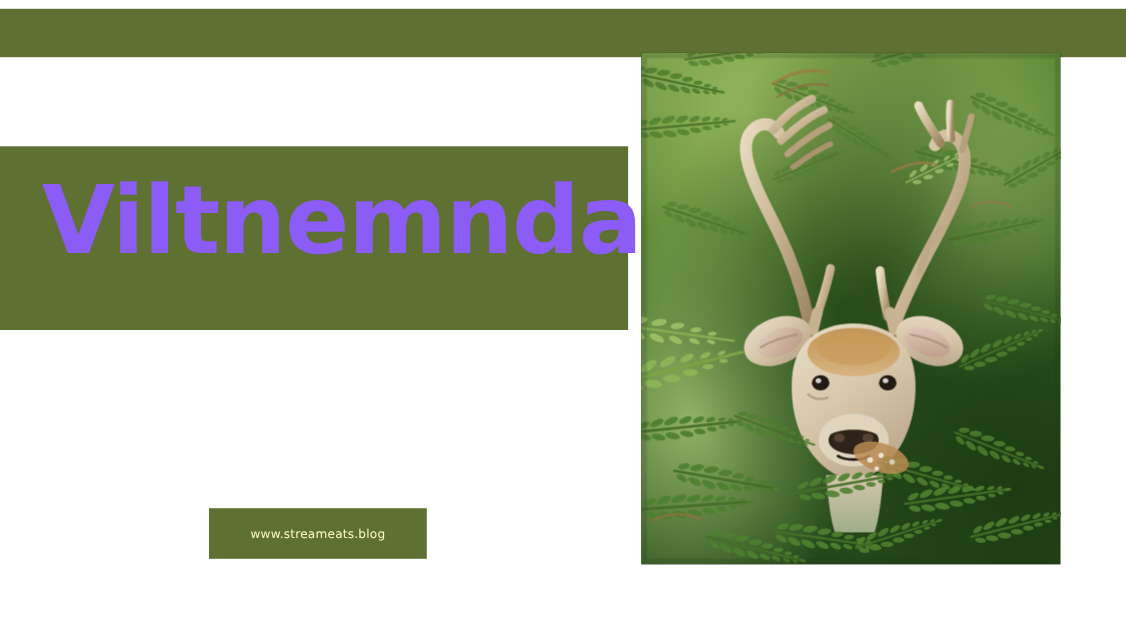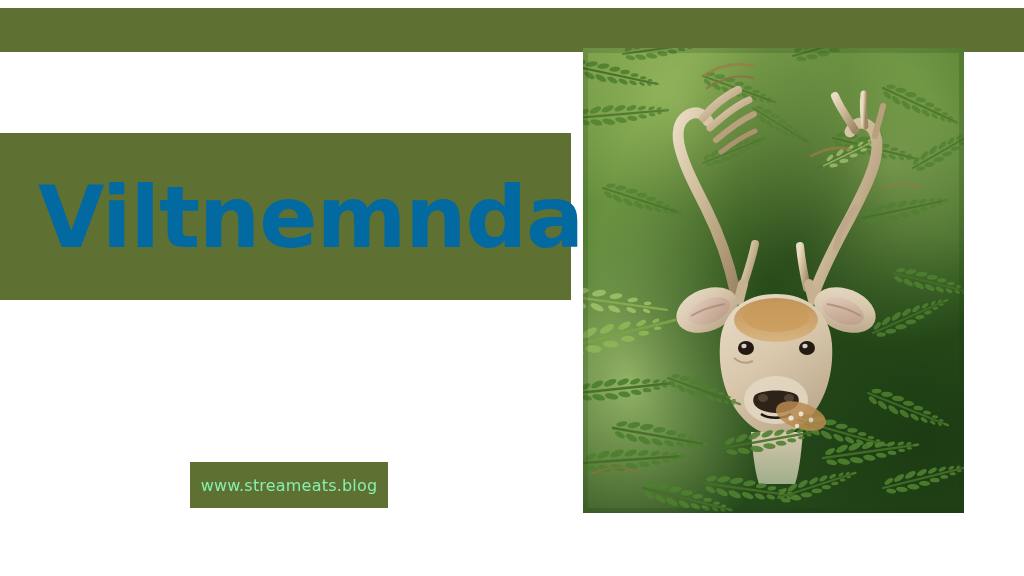--- a/index.html
+++ b/index.html
@@ -35,26 +35,26 @@
     top: 133px;
     width: 571px;
     height: 167px;
     background: #5f7033;
   }
 
   
   .title-text {
     position: absolute;
     left: 38px;
-    top: 152px;
+    top: 136px;
     width: 520px;
     height: 130px;
     display: flex;
     align-items: center;
-    color: #0369a1;
+    color: #8b5cf6;
     font-family: "DejaVu Sans", sans-serif;
     font-size: 86px;
     font-weight: bold;
     letter-spacing: -1px;
     line-height: 1;
     white-space: nowrap;
   }
 
   
   .subtitle-text {
@@ -76,23 +76,23 @@
     left: 190px;
     top: 462px;
     width: 198px;
     height: 46px;
     background: #5f7033;
     display: flex;
     align-items: center;
     justify-content: center;
   }
   .url-badge-label {
-    color: #86efac;
+    color: #fef9c3;
     font-family: "DejaVu Sans", sans-serif;
-    font-size: 16px;
+    font-size: 11px;
     letter-spacing: 0.2px;
   }
 
   
   .photo {
     position: absolute;
     left: 583px;
     top: 48px;
     width: 381px;
     height: 465px;

